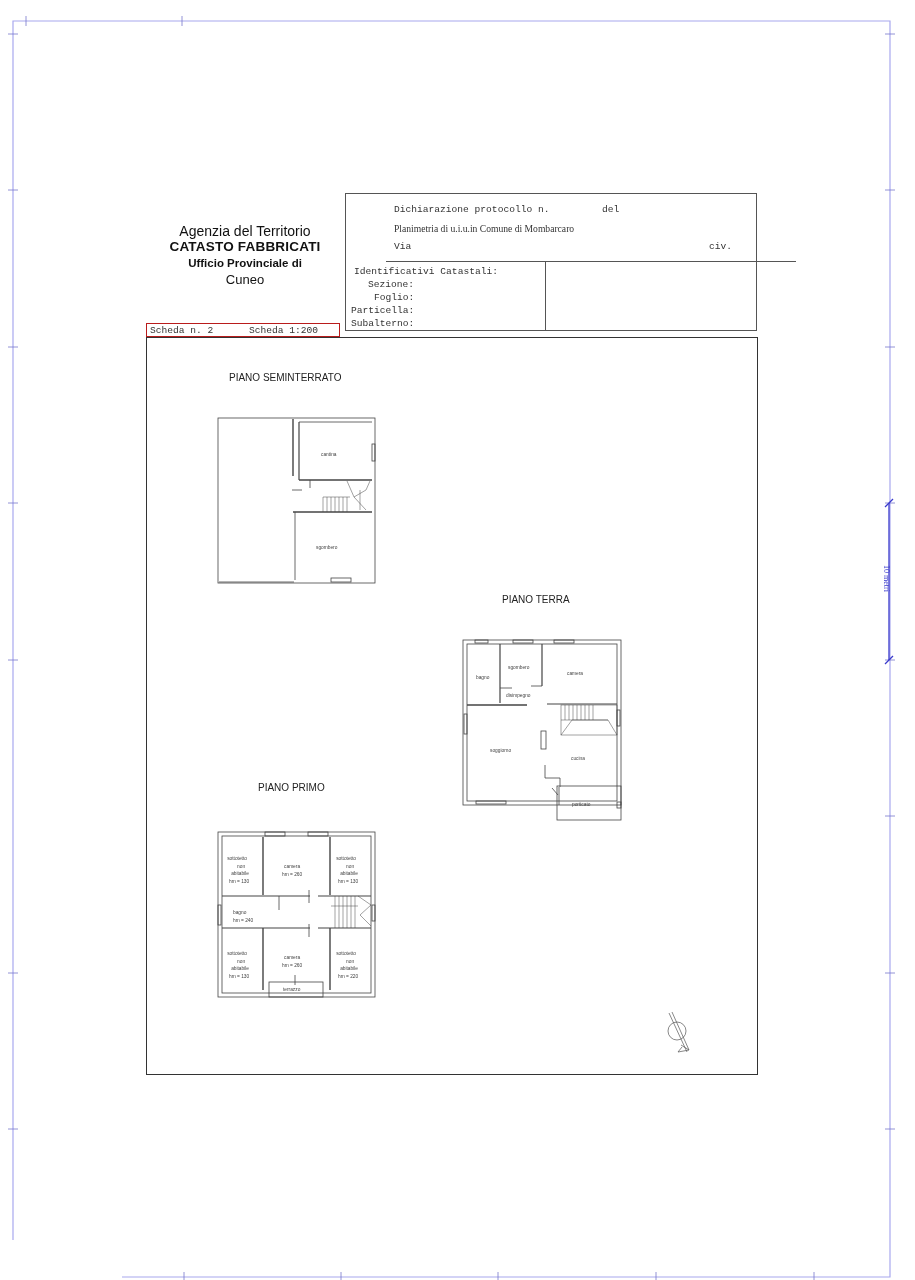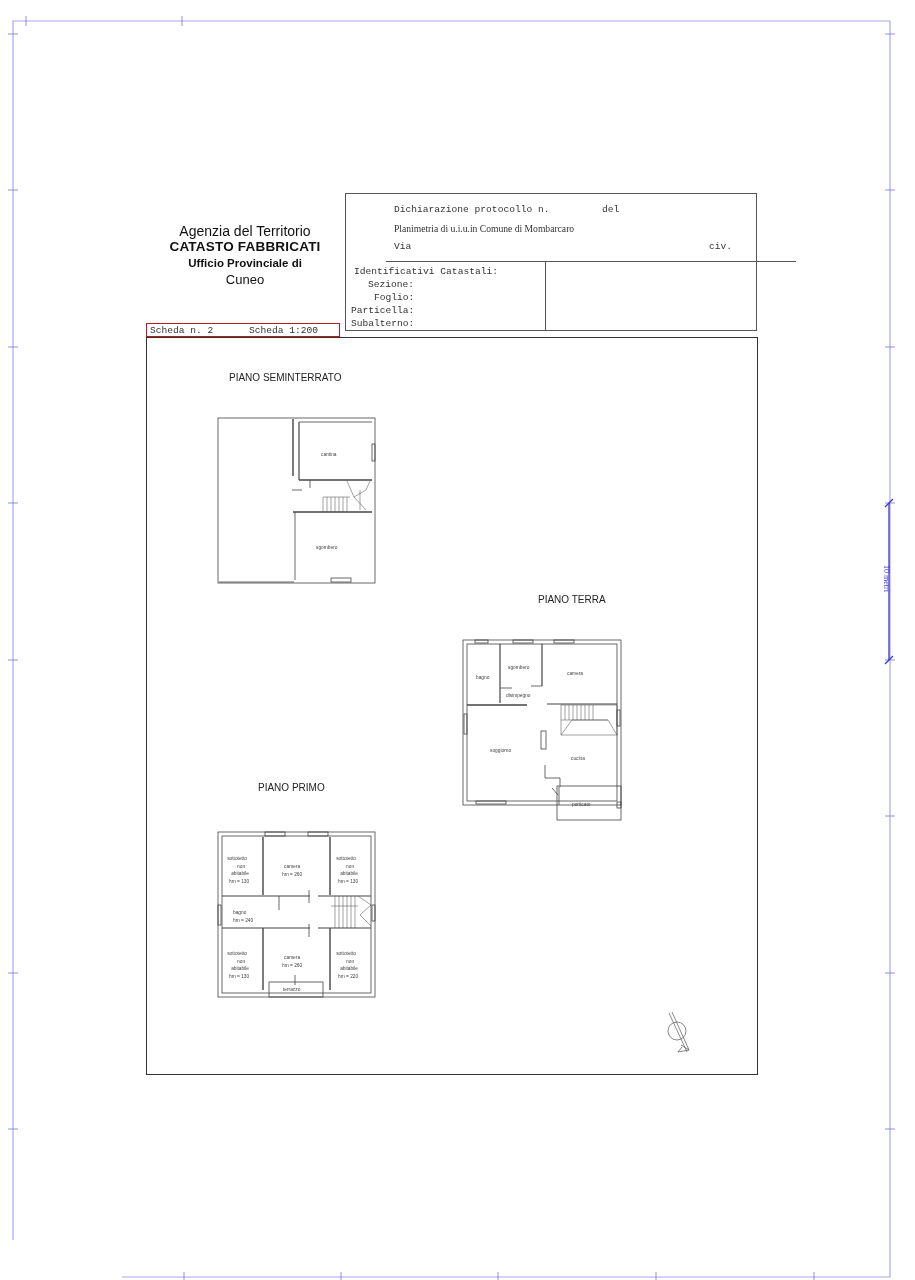--- a/index.html
+++ b/index.html
@@ -87,21 +87,21 @@
 </div>
 
 <div class="scheda">
   <span class="mono abs" style="left:3px;top:1px;">Scheda n. 2</span>
   <span class="mono abs" style="left:102px;top:1px;">Scheda 1:200</span>
 </div>
 
 <div class="main-box"></div>
 
 <div class="floor-title" style="left:229px;top:372px;">PIANO SEMINTERRATO</div>
-<div class="floor-title" style="left:502px;top:594px;margin-left:36px;">PIANO TERRA</div>
+<div class="floor-title" style="left:502px;top:594px;">PIANO TERRA</div>
 <div class="floor-title" style="left:258px;top:782px;">PIANO PRIMO</div>
 
 <svg class="frame-svg" width="915" height="1280" viewBox="0 0 915 1280">
   <g stroke="#444" fill="none" stroke-width="0.8">
 
     <g>
       <rect x="218" y="418" width="157" height="165"></rect>
       <line x1="219" y1="582" x2="294" y2="582"></line>
       <line x1="293" y1="419" x2="293" y2="476" stroke-width="1.4"></line>
       <line x1="299" y1="422" x2="372" y2="422"></line>

